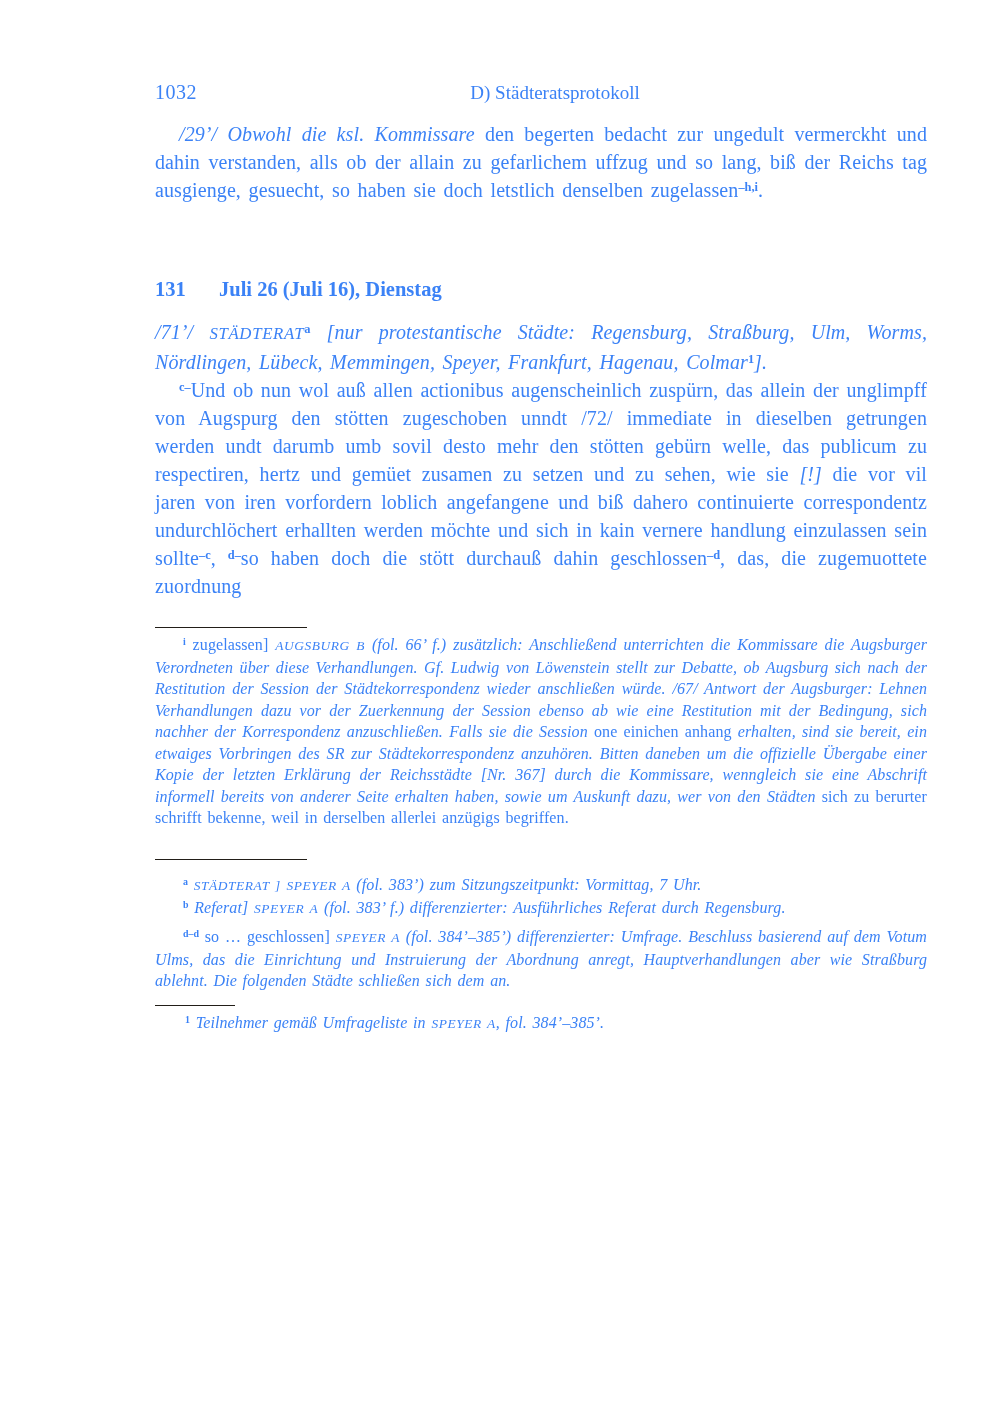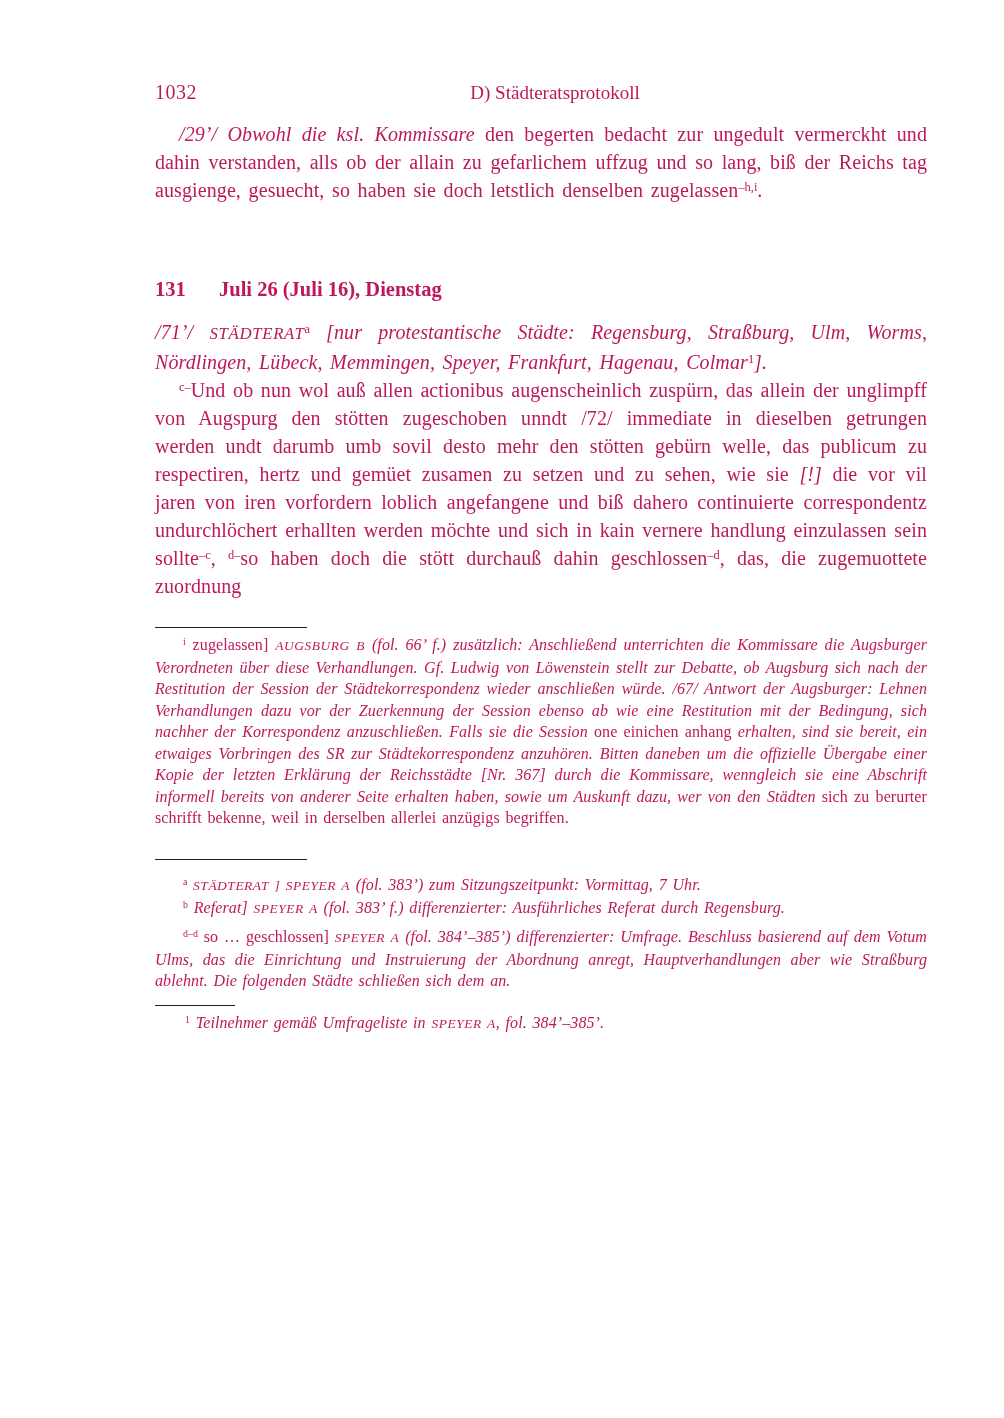--- a/index.html
+++ b/index.html
@@ -2,21 +2,21 @@
 <html><head>
 <meta charset="utf-8">
 <style>
   html, body { margin: 0; padding: 0; background: #e8e8e8; }
   .page {
     position: relative;
     width: 1004px;
     height: 1418px;
     margin: 0 auto;
     background: #ffffff;
-    color: #be185d;
+    color: #3b82f6;
     font-family: "Liberation Serif", "DejaVu Serif", serif;
     box-sizing: border-box;
     padding: 78px 77px 0 155px;
     overflow: hidden;
   }
   .pagehead {
     position: relative;
     font-size: 20px;
     line-height: 28px;
     height: 28px;
@@ -71,21 +71,21 @@
   }
   .fn-i { margin-top: 6px; min-height: 215px; }
   .fn-a { margin-top: 14px; }
   .fn-c { min-height: 43px; }
   .fn-d { margin-top: 7px; min-height: 64px; }
   .fn-1 { margin-top: 6px; text-indent: 30px; }
 
   
   .it  { font-style: italic; }
   .sc  { font-size: 0.84em; letter-spacing: 0.04em; }
-  .sup { font-size: 0.62em; position: relative; top: -0.48em; line-height: 0; letter-spacing: 0; }
+  .sup { font-size: 0.62em; position: relative; top: -0.48em; line-height: 0; letter-spacing: 0; font-weight: bold; }
 </style>
 </head>
 <body>
 
 <div class="page">
 
   <div class="pagehead">
     <span class="pagenum">1032</span>
     <span class="runhead">D) Städteratsprotokoll</span>
   </div>

